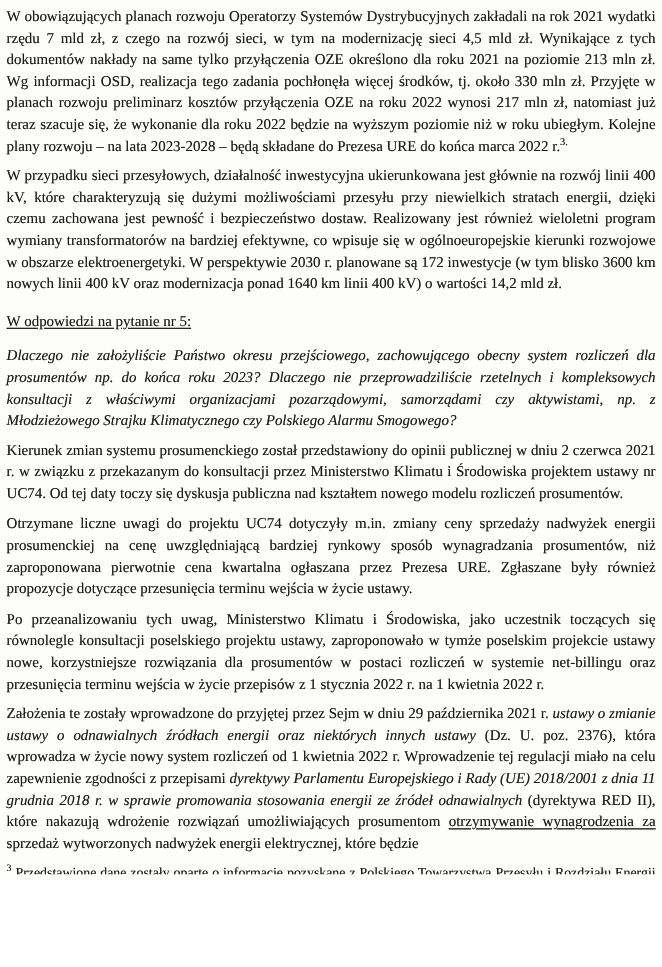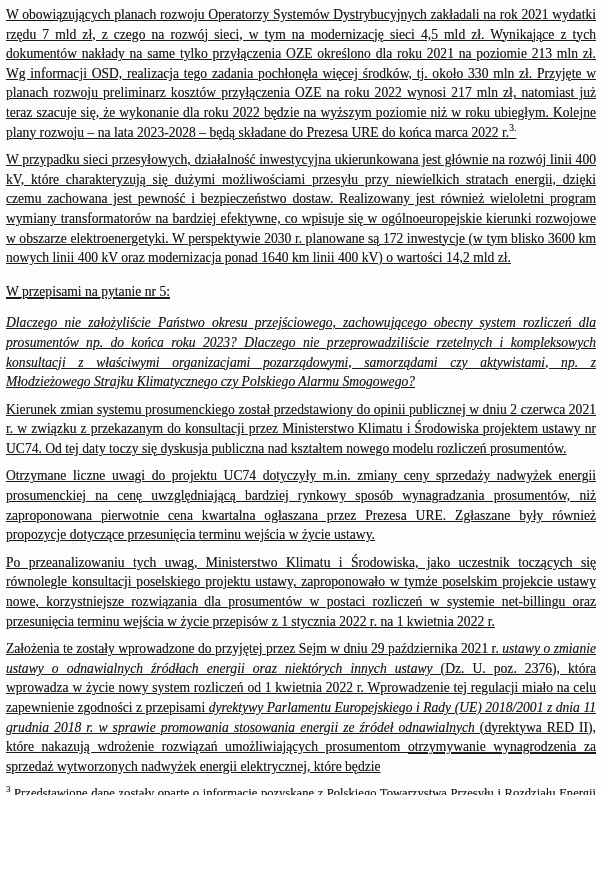--- a/index.html
+++ b/index.html
@@ -12,21 +12,20 @@
     height: 795px;
     box-sizing: border-box;
     background: #fdfdfc;
     color: #1b1b1b;
     font-family: "Liberation Serif", "DejaVu Serif", serif;
     font-size: 13.6px;
     line-height: 19.6px;
     padding: 5px 6px 0 6px;
     overflow: hidden;
     text-shadow: 0 0 0.4px rgba(20,20,20,0.55);
-    text-decoration: underline;
   }
   .para {
     text-align: justify;
     margin: 0 0 8px 0;
   }
   .section-heading {
     margin: 14px 0 12px 0;
     text-decoration: underline;
     text-underline-offset: 2px;
   }
@@ -50,21 +49,21 @@
 </style>
 </head>
 <body>
 
 <div class="page">
 
   <p class="para"><span>W obowiązujących planach rozwoju Operatorzy Systemów Dystrybucyjnych zakładali na rok 2021 wydatki rzędu 7 mld zł, z czego na rozwój sieci, w tym na modernizację sieci 4,5 mld zł. Wynikające z tych dokumentów nakłady na same tylko przyłączenia OZE określono dla roku 2021 na poziomie 213 mln zł. Wg informacji OSD, realizacja tego zadania pochłonęła więcej środków, tj. około 330 mln zł. Przyjęte w planach rozwoju preliminarz kosztów przyłączenia OZE na roku 2022 wynosi 217 mln zł, natomiast już teraz szacuje się, że wykonanie dla roku 2022 będzie na wyższym poziomie niż w roku ubiegłym. Kolejne plany rozwoju – na lata 2023-2028 – będą składane do Prezesa URE do końca marca 2022 r.</span><sup class="fnref">3.</sup></p>
 
   <p class="para"><span>W przypadku sieci przesyłowych, działalność inwestycyjna ukierunkowana jest głównie na rozwój linii 400 kV, które charakteryzują się dużymi możliwościami przesyłu przy niewielkich stratach energii, dzięki czemu zachowana jest pewność i bezpieczeństwo dostaw. Realizowany jest również wieloletni program wymiany transformatorów na bardziej efektywne, co wpisuje się w ogólnoeuropejskie kierunki rozwojowe w obszarze elektroenergetyki. W perspektywie 2030 r. planowane są 172 inwestycje (w tym blisko 3600 km nowych linii 400 kV oraz modernizacja ponad 1640 km linii 400 kV) o wartości 14,2 mld zł.</span></p>
 
-  <p class="para section-heading">W przepisami na pytanie nr 5:</p>
+  <p class="para section-heading">W odpowiedzi na pytanie nr 5:</p>
 
   <p class="para question">Dlaczego nie założyliście Państwo okresu przejściowego, zachowującego obecny system rozliczeń dla prosumentów np. do końca roku 2023? Dlaczego nie przeprowadziliście rzetelnych i kompleksowych konsultacji z właściwymi organizacjami pozarządowymi, samorządami czy aktywistami, np. z Młodzieżowego Strajku Klimatycznego czy Polskiego Alarmu Smogowego?</p>
 
   <p class="para"><span>Kierunek zmian systemu prosumenckiego został przedstawiony do opinii publicznej w dniu 2 czerwca 2021 r. w związku z przekazanym do konsultacji przez Ministerstwo Klimatu i Środowiska projektem ustawy nr UC74. Od tej daty toczy się dyskusja publiczna nad kształtem nowego modelu rozliczeń prosumentów.</span></p>
 
   <p class="para"><span>Otrzymane liczne uwagi do projektu UC74 dotyczyły m.in. zmiany ceny sprzedaży nadwyżek energii prosumenckiej na cenę uwzględniającą bardziej rynkowy sposób wynagradzania prosumentów, niż zaproponowana pierwotnie cena kwartalna ogłaszana przez Prezesa URE. Zgłaszane były również propozycje dotyczące przesunięcia terminu wejścia w życie ustawy.</span></p>
 
   <p class="para"><span>Po przeanalizowaniu tych uwag, Ministerstwo Klimatu i Środowiska, jako uczestnik toczących się równolegle konsultacji poselskiego projektu ustawy, zaproponowało w tymże poselskim projekcie ustawy nowe, korzystniejsze rozwiązania dla prosumentów w postaci rozliczeń w systemie net-billingu oraz przesunięcia terminu wejścia w życie przepisów z 1 stycznia 2022 r. na 1 kwietnia 2022 r.</span></p>
 
   <p class="para"><span>Założenia te zostały wprowadzone do przyjętej przez Sejm w dniu 29 października 2021 r. </span><span class="italic-seg">ustawy o zmianie ustawy o odnawialnych źródłach energii oraz niektórych innych ustawy</span><span> (Dz. U. poz. 2376), która wprowadza w życie nowy system rozliczeń od 1 kwietnia 2022 r. Wprowadzenie tej regulacji miało na celu zapewnienie zgodności z przepisami </span><span class="italic-seg">dyrektywy Parlamentu Europejskiego i Rady (UE) 2018/2001 z dnia 11 grudnia 2018 r. w sprawie promowania stosowania energii ze źródeł odnawialnych</span><span> (dyrektywa RED II), które nakazują wdrożenie rozwiązań umożliwiających prosumentom </span><span class="underline-seg">otrzymywanie wynagrodzenia za</span><span> sprzedaż wytworzonych nadwyżek energii elektrycznej, które będzie</span></p>

